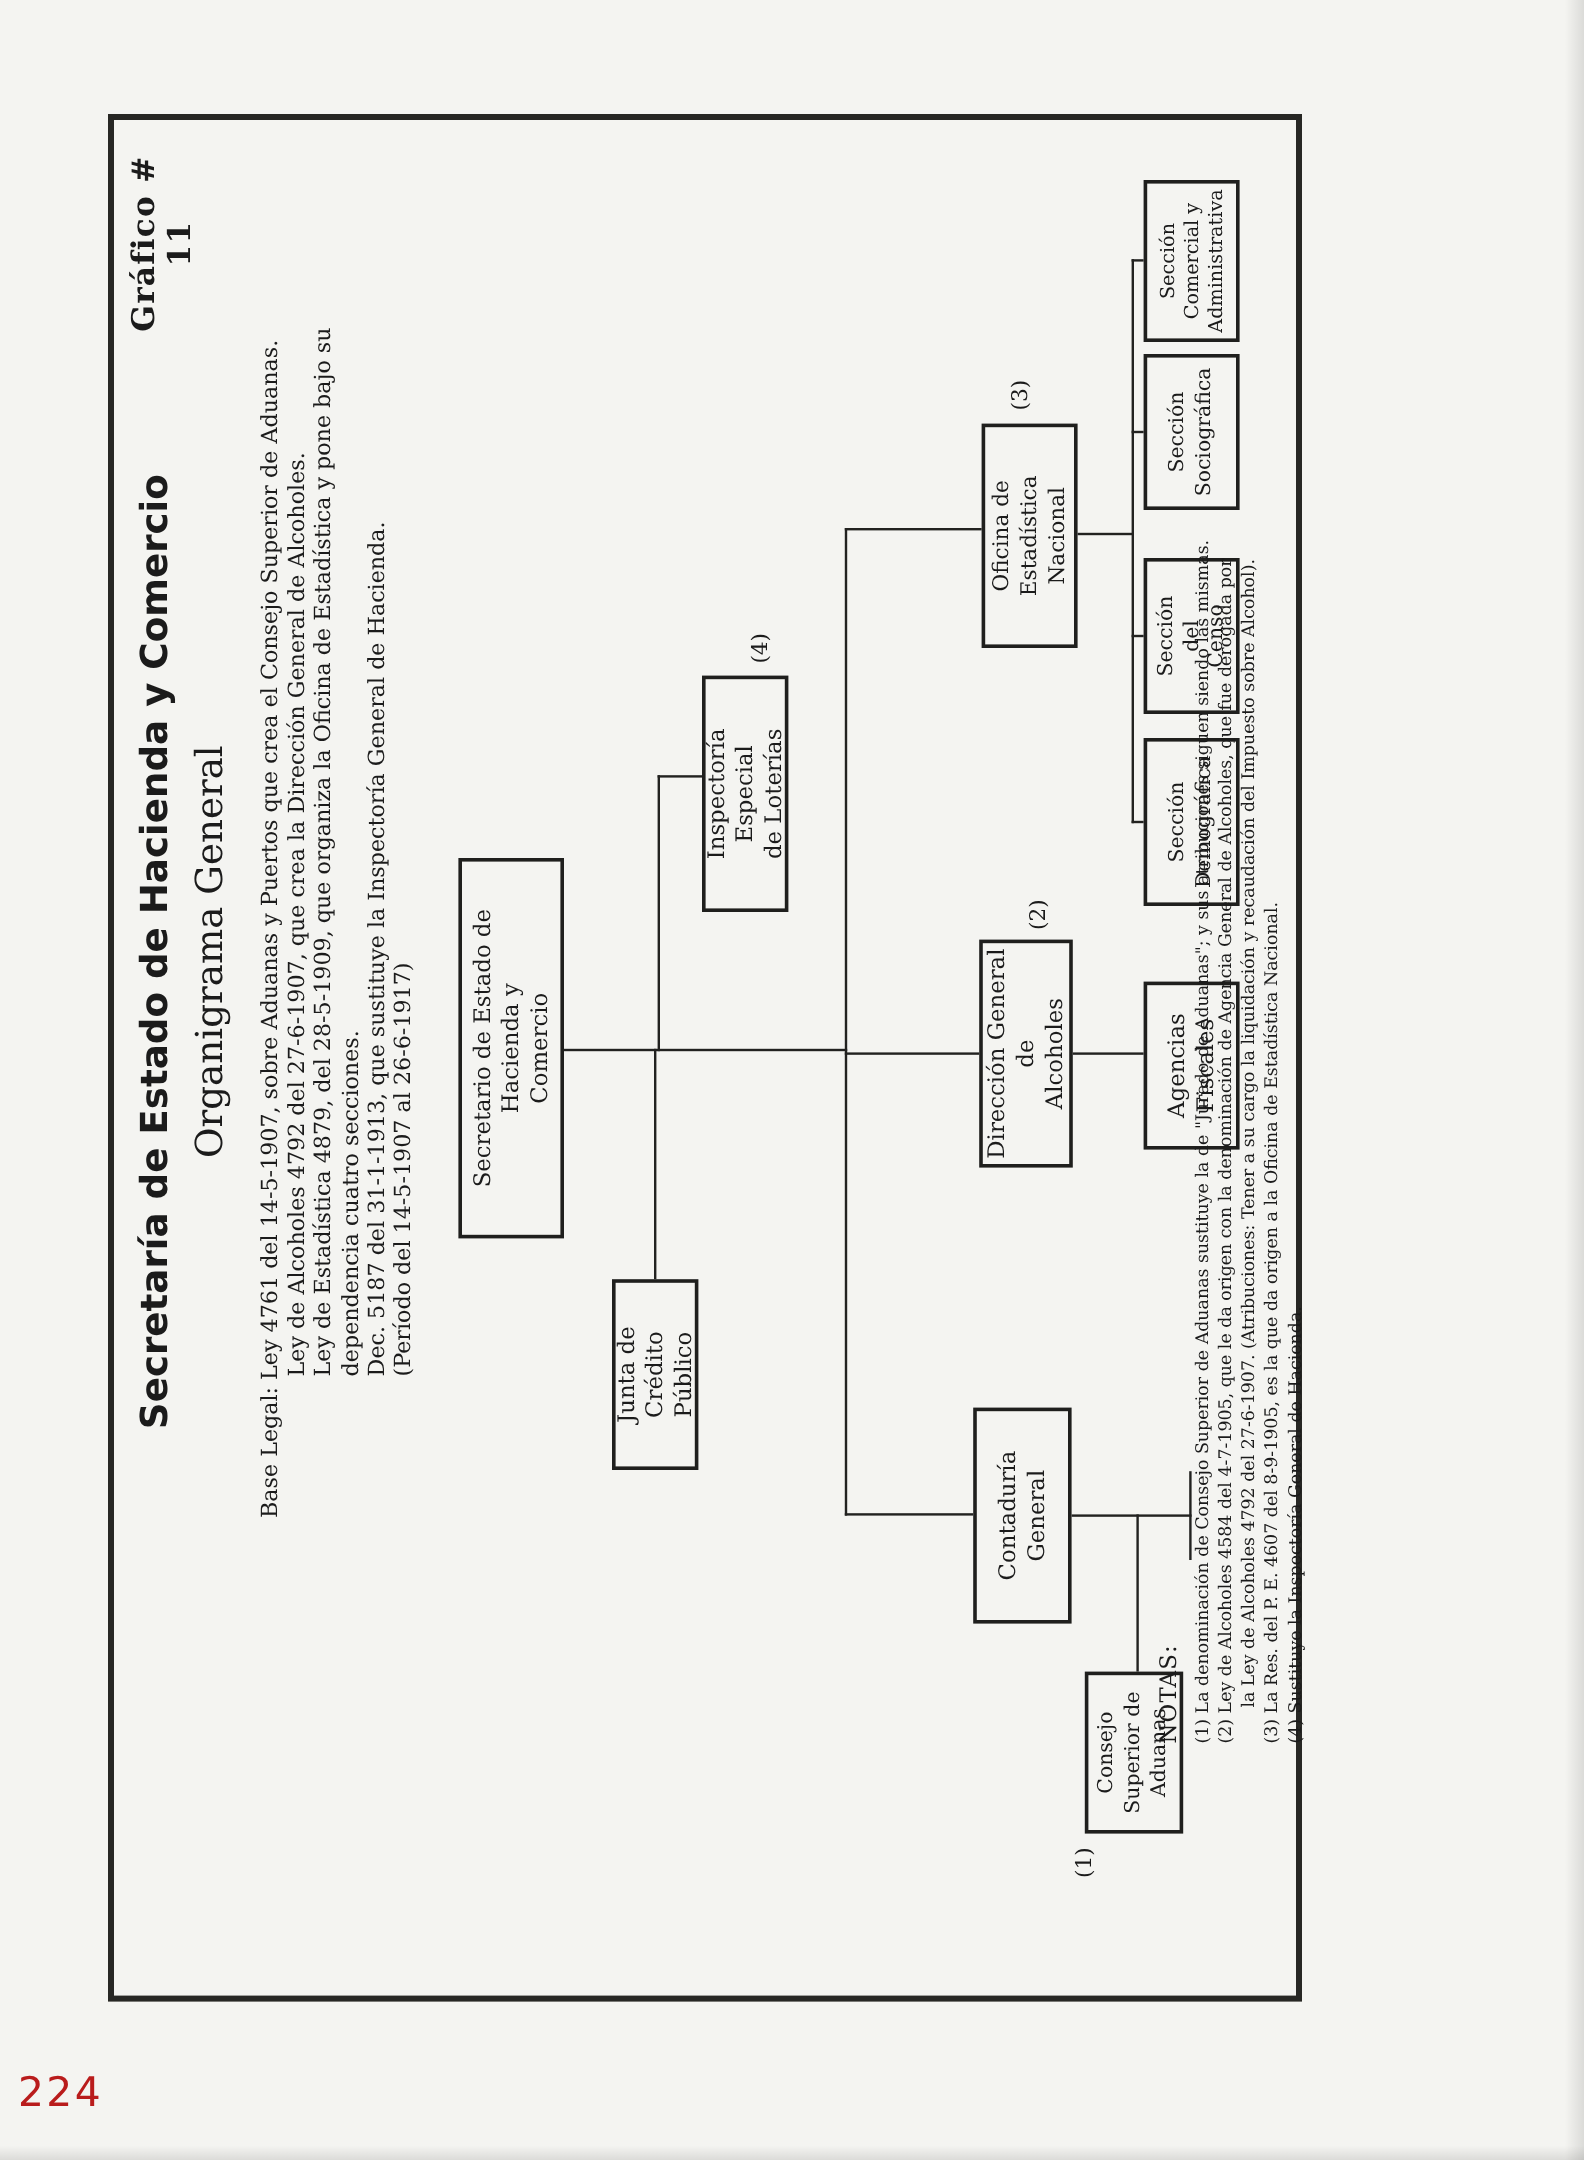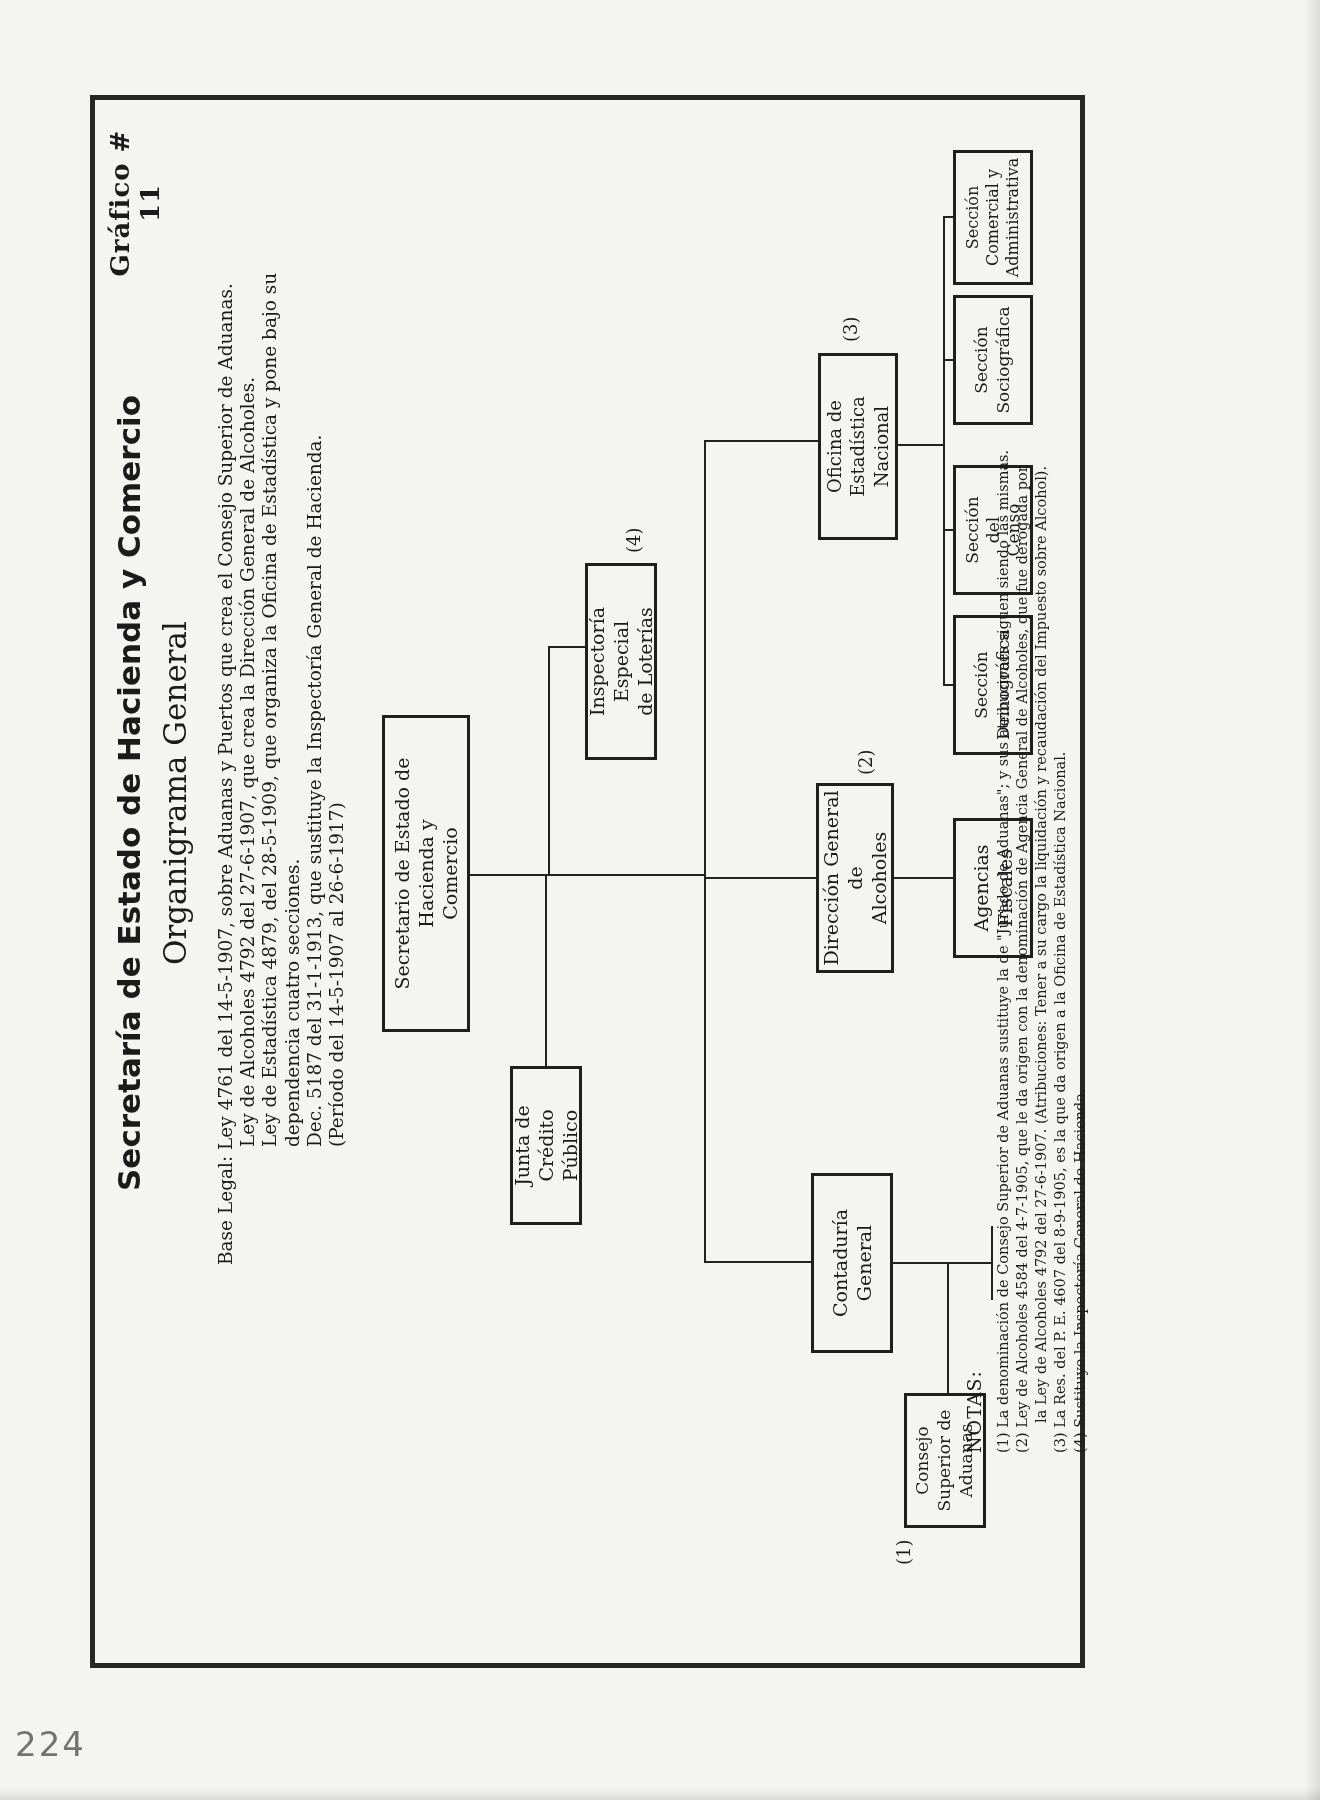--- a/index.html
+++ b/index.html
@@ -83,21 +83,21 @@
   .c-stub4{left:1445px;top:848px;width:2px;height:10px;}
 
   
   .notas-label{position:absolute;left:210px;top:868px;font-size:19px;letter-spacing:1px;}
   .notas{position:absolute;left:210px;top:899px;width:1030px;
     font-size:14.5px;line-height:1.32;}
   .notas .cont{margin-left:30px;}
 
   .page-num{position:absolute;left:15px;top:1724px;
     font-family:"DejaVu Sans","Liberation Sans",sans-serif;
-    font-size:34px;color:#737373;letter-spacing:2px;}
+    font-size:34px;color:#b91c1c;letter-spacing:2px;}
 </style>
 </head>
 <body>
 
 <div class="edge-right"></div>
 <div class="edge-bottom"></div>
 
 <div id="land">
 
   <div class="fig-label">Gráfico # 11</div>

